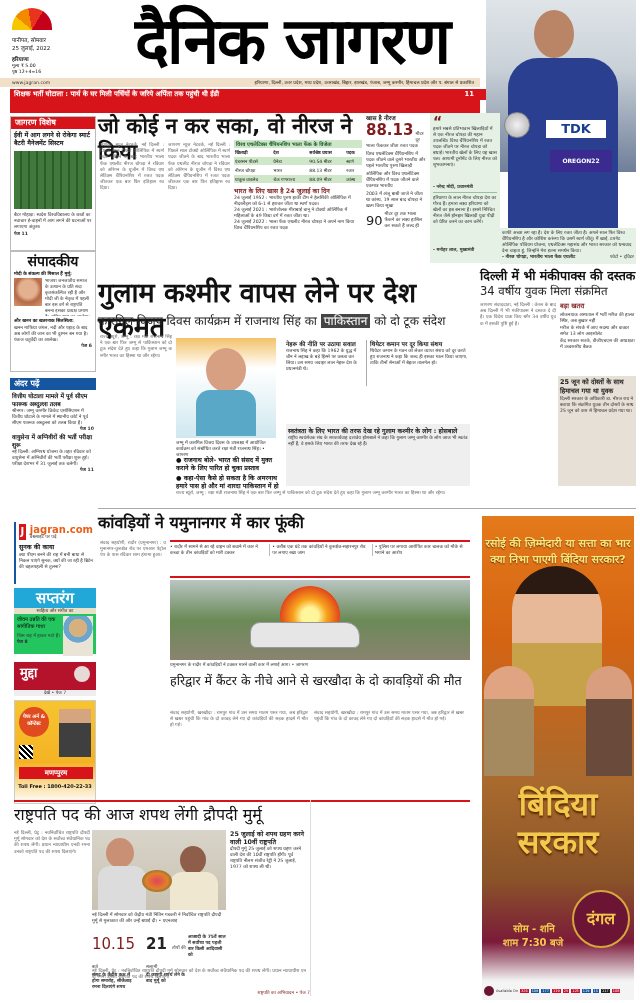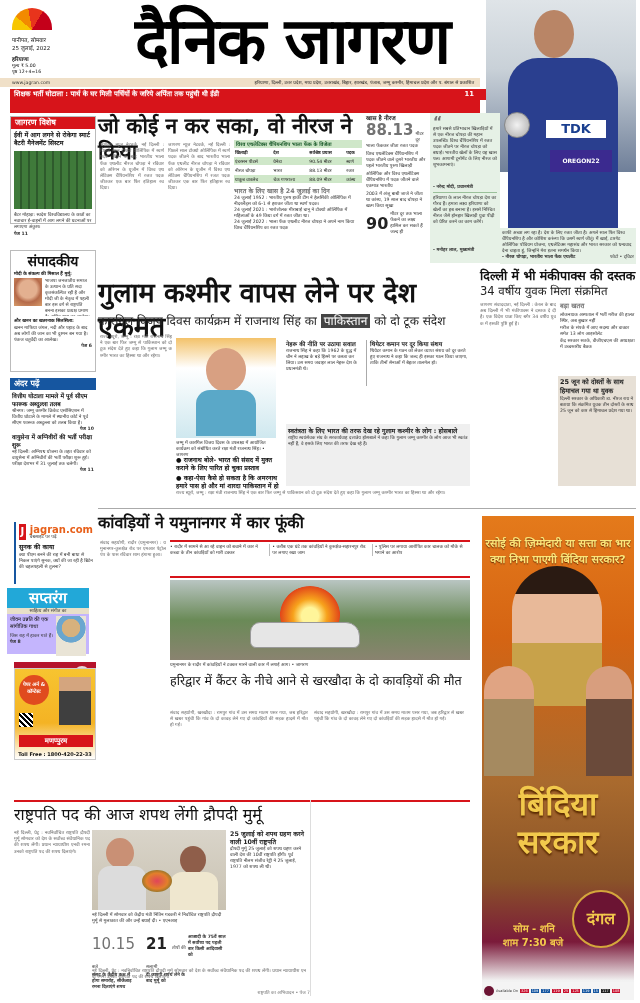--- a/index.html
+++ b/index.html
@@ -17,21 +17,21 @@
 .redbar{left:10px;top:89px;width:470px;height:24px;background:#d7141a;color:#fff;font-size:6.8px;line-height:11px;font-weight:bold;padding-left:4px;display:flex;justify-content:space-between;padding-right:6px}
 .redbar2{left:480px;top:89px;width:150px;height:11px;background:#d7141a;color:#fff;font-size:6.8px;line-height:11px;font-weight:bold;text-align:right;padding-right:6px}
 .leftcol{left:10px;width:86px;border:1px solid #bbb}
 .box-title{background:#d7141a;color:#fff;font-weight:bold;font-size:8px;line-height:12px;padding-left:4px}
 .blue-title{background:#1656a0;color:#fff;font-weight:bold;font-size:8px;line-height:12px;padding-left:4px}
 .h-main{font-weight:bold;color:#111}
 .thumb{background:linear-gradient(135deg,#5c9a52,#1f4a2a);}
 .neeraj-table{border-collapse:collapse;font-size:4.5px;width:100%}
 .neeraj-table td{padding:1px 1px;border-bottom:1px solid #fff}
 .neeraj-table tr.g td{background:#cfe7c9}
-.red{color:#737373}
+.red{color:#7f1d1d}
 .quote-box{background:#e6f1e6}
 .ad{left:482px;top:516px;width:152px;height:484px;background:linear-gradient(180deg,#e47a1b 0%,#d56413 25%,#a96a2e 55%,#8a5428 75%,#7b1a3a 88%,#f2f2f2 96%)}
 .ad-h{color:#fbe57a;font-weight:bold;text-align:center;font-size:11px;line-height:16px;text-shadow:0 1px 1px #6a2a00}
 .hr-red{height:2px;background:#d7141a}
 </style>
 </head>
 <body>
 
 <div class="abs hdr-left">
   <div class="sun"></div>
@@ -59,21 +59,21 @@
 </div>
 
 <div class="abs" style="left:486px;top:0;width:150px;height:172px;background:linear-gradient(180deg,#dfe4e8 0%,#c9d1d8 40%,#6f7f99 100%)">
   <div class="abs" style="left:48px;top:10px;width:40px;height:48px;border-radius:50%;background:#b98566"></div>
   <div class="abs" style="left:22px;top:58px;width:110px;height:170px;background:#2a3f8f;border-radius:30px 30px 0 0"></div>
   <div class="abs" style="left:60px;top:120px;width:60px;height:18px;background:#fff;color:#1a3f8f;font-weight:bold;font-size:13px;line-height:18px;text-align:center">TDK</div>
   <div class="abs" style="left:64px;top:150px;width:62px;height:22px;background:#3b2a8f;color:#fff;font-size:6px;line-height:22px;text-align:center;font-weight:bold">OREGON22</div>
   <div class="abs" style="left:18px;top:112px;width:26px;height:26px;border-radius:50%;background:radial-gradient(#f2f2f2,#aaa);border:1px solid #888"></div>
 </div>
 
-<div class="abs leftcol" style="top:116px;height:108px">
+<div class="abs leftcol" style="top:116px;height:136px">
   <div class="box-title">जागरण विशेष</div>
   <div style="font-size:6.3px;line-height:8px;font-weight:bold;padding:2px 3px;color:#111">ईवी में आग लगने से रोकेगा स्मार्ट बैटरी मैनेजमेंट सिस्टम</div>
   <div class="thumb" style="margin:2px 3px;height:58px;background:repeating-linear-gradient(90deg,#3f7a3a 0 6px,#2e5a2c 6px 8px),#3f7a3a"></div>
   <div class="tiny" style="padding:1px 3px">बैटर मोहाड़ा: स्वदेश विश्वविद्यालय के छात्रों का नवाचार ई-वाहनों में आग लगने की घटनाओं पर लगाएगा अंकुश।</div>
   <div class="tiny" style="padding:0 3px;font-weight:bold">पेज 11</div>
 </div>
 
 <div class="abs leftcol" style="top:250px;height:122px">
   <div style="text-align:center;font-size:14px;line-height:20px;font-weight:bold;color:#111">संपादकीय</div>
   <div class="tiny" style="padding:0 3px;font-weight:bold;color:#111">मोदी के संकल्प की मिसाल हैं मुर्मू:</div>
@@ -101,40 +101,40 @@
     <div style="width:14px;height:16px;background:#d7141a;color:#fff;font-weight:bold;font-size:10px;line-height:16px;text-align:center">J</div>
     <div>
       <div style="color:#e8601a;font-weight:bold;font-size:10px;line-height:9px">jagran.com</div>
       <div class="tiny">वेबसाइट पर पढ़ें</div>
     </div>
   </div>
   <div style="font-size:6.3px;line-height:8px;font-weight:bold;padding:1px 3px;color:#111">सुनक की काया</div>
   <div class="tiny" style="padding:0 3px">क्या पीएम बनने की राह में बनी बाधा से निकल पाएंगे सुनक, क्यों की जा रही है ब्रिटेन की चहलपहली से तुलना?</div>
 </div>
 
-<div class="abs" style="left:7px;top:588px;width:82px;height:66px;background:#c4b5fd">
+<div class="abs" style="left:14px;top:588px;width:82px;height:66px;background:#22c55e">
   <div style="background:#22a8d8;color:#fff;font-weight:bold;font-size:15px;line-height:20px;text-align:center">सप्तरंग</div>
   <div class="tiny" style="text-align:center;background:#e8e0c8">साहित्य और संगीत का</div>
   <div style="display:flex;padding:2px 3px;gap:2px">
     <div style="flex:1">
       <div class="tiny" style="font-size:5.2px;line-height:7px;color:#111">जीवन उन्नति की एक सांगीतिक गाथा</div>
       <div class="tiny" style="margin-top:3px">जिस राह में हाकर गाते हैं।</div>
       <div class="tiny" style="font-weight:bold">पेज 8</div>
     </div>
     <div style="width:30px;height:40px;background:radial-gradient(circle at 50% 30%,#d7b17d 0 28%,#6aa6cf 30% 45%,#e9e4d6 47%)"></div>
   </div>
 </div>
 
 <div class="abs" style="left:14px;top:662px;width:82px;height:28px;background:#b5132c">
   <div style="color:#fff;font-weight:bold;font-size:13px;line-height:22px;padding-left:6px">मुद्दा</div>
   <div class="abs" style="right:6px;top:4px;width:16px;height:16px;border-radius:50%;background:#e8d8d8"></div>
 </div>
 <div class="abs tiny" style="left:14px;top:690px;width:82px;text-align:center;background:#eee">देखें • पेज 7</div>
 
-<div class="abs" style="left:14px;top:668px;width:82px;height:92px;background:linear-gradient(180deg,#f7c430 0%,#f4b324 60%,#fff 100%);border:1px solid #ccc">
+<div class="abs" style="left:14px;top:700px;width:82px;height:104px;background:linear-gradient(180deg,#f7c430 0%,#f4b324 60%,#fff 100%);border:1px solid #ccc">
   <div class="abs" style="left:4px;top:6px;width:30px;height:30px;border-radius:50%;background:#e04b1f;color:#fff;font-size:5px;line-height:7px;text-align:center;padding-top:6px;font-weight:bold">पेपर अर्न &amp; कॉन्टेस्ट</div>
   <div class="abs" style="left:44px;top:8px;width:32px;height:48px;background:linear-gradient(#d4a57e 0 30%,#3f3f3f 30%)"></div>
   <div class="abs" style="left:4px;top:44px;width:14px;height:14px;background:repeating-linear-gradient(45deg,#000 0 2px,#fff 2px 4px)"></div>
   <div class="abs" style="left:4px;top:66px;width:74px;height:12px;background:#d7141a;color:#fff;font-weight:bold;font-size:7px;line-height:12px;text-align:center">मणप्पुरम</div>
   <div class="abs" style="left:0;top:80px;width:80px;font-size:5px;line-height:10px;font-weight:bold;text-align:center;color:#111">Toll Free : 1800-420-22-33</div>
 </div>
 
 <div class="abs h-main" style="left:98px;top:113px;width:300px;font-size:21px;line-height:26px">जो कोई न कर सका, वो नीरज ने किया</div>
 <div class="abs filler" style="left:100px;top:142px;width:64px;height:120px">जागरण न्यूज नेटवर्क, नई दिल्ली : पिछले साल टोक्यो ओलिंपिक में स्वर्ण पदक जीतने के बाद भारतीय भाला फेंक एथलीट नीरज चोपड़ा ने रविवार को ओरेगन के यूजीन में विश्व एथलेटिक्स चैंपियनशिप में रजत पदक जीतकर एक बार फिर इतिहास रच दिया।</div>
 <div class="abs filler" style="left:168px;top:142px;width:62px;height:120px">जागरण न्यूज नेटवर्क, नई दिल्ली : पिछले साल टोक्यो ओलिंपिक में स्वर्ण पदक जीतने के बाद भारतीय भाला फेंक एथलीट नीरज चोपड़ा ने रविवार को ओरेगन के यूजीन में विश्व एथलेटिक्स चैंपियनशिप में रजत पदक जीतकर एक बार फिर इतिहास रच दिया।</div>
@@ -179,21 +179,21 @@
   <div style="font-size:6px;line-height:8px;font-weight:bold">खास है नीरज</div>
   <div style="display:flex;align-items:baseline;gap:2px">
     <span class="red" style="font-size:15px;font-weight:bold;line-height:16px">88.13</span>
     <span class="tiny">मीटर दूर</span>
   </div>
   <div class="tiny">भाला फेंककर जीता रजत पदक</div>
   <div class="tiny" style="margin-top:2px">विश्व एथलेटिक्स चैंपियनशिप में पदक जीतने वाले दूसरे भारतीय और पहले भारतीय पुरुष खिलाड़ी</div>
   <div class="tiny" style="margin-top:2px">ओलिंपिक और विश्व एथलेटिक्स चैंपियनशिप में पदक जीतने वाले एकमात्र भारतीय</div>
   <div class="tiny" style="margin-top:2px">2003 में अंजू बाबी जार्ज ने जीता था कांस्य, 19 साल बाद चोपड़ा ने खत्म किया सूखा</div>
   <div style="display:flex;gap:2px;align-items:center;margin-top:2px">
-    <span style="font-size:16px;font-weight:bold;line-height:17px">90</span>
+    <span style="font-size:13px;font-weight:normal;line-height:17px">90</span>
     <span class="tiny">मीटर दूर तक भाला फेंकने का लक्ष्य हासिल कर सकते हैं जल्द ही</span>
   </div>
 </div>
 
 <div class="abs quote-box" style="left:430px;top:113px;width:70px;height:150px;padding:3px">
   <div class="red" style="font-size:14px;line-height:10px;font-weight:bold">“</div>
   <div class="tiny" style="height:58px;overflow:hidden">हमारे सबसे प्रतिभावान खिलाड़ियों में से एक नीरज चोपड़ा की महान उपलब्धि। विश्व चैंपियनशिप में रजत पदक जीतने पर नीरज चोपड़ा को बधाई। भारतीय खेलों के लिए यह खास पल। आगामी टूर्नामेंट के लिए नीरज को शुभकामनाएं।</div>
   <div class="tiny" style="font-weight:bold">- नरेन्द्र मोदी, प्रधानमंत्री</div>
   <div style="height:1px;background:#9ac09a;margin:2px 0"></div>
   <div class="tiny" style="height:52px;overflow:hidden">हरियाणा के लाल नीरज चोपड़ा देश का गौरव हैं। हमारा लक्ष्य हरियाणा को खेलों का हब बनाना है। इससे निश्चित नीरज जैसे होनहार खिलाड़ी युवा पीढ़ी को प्रेरित करने का काम करेंगे।</div>

